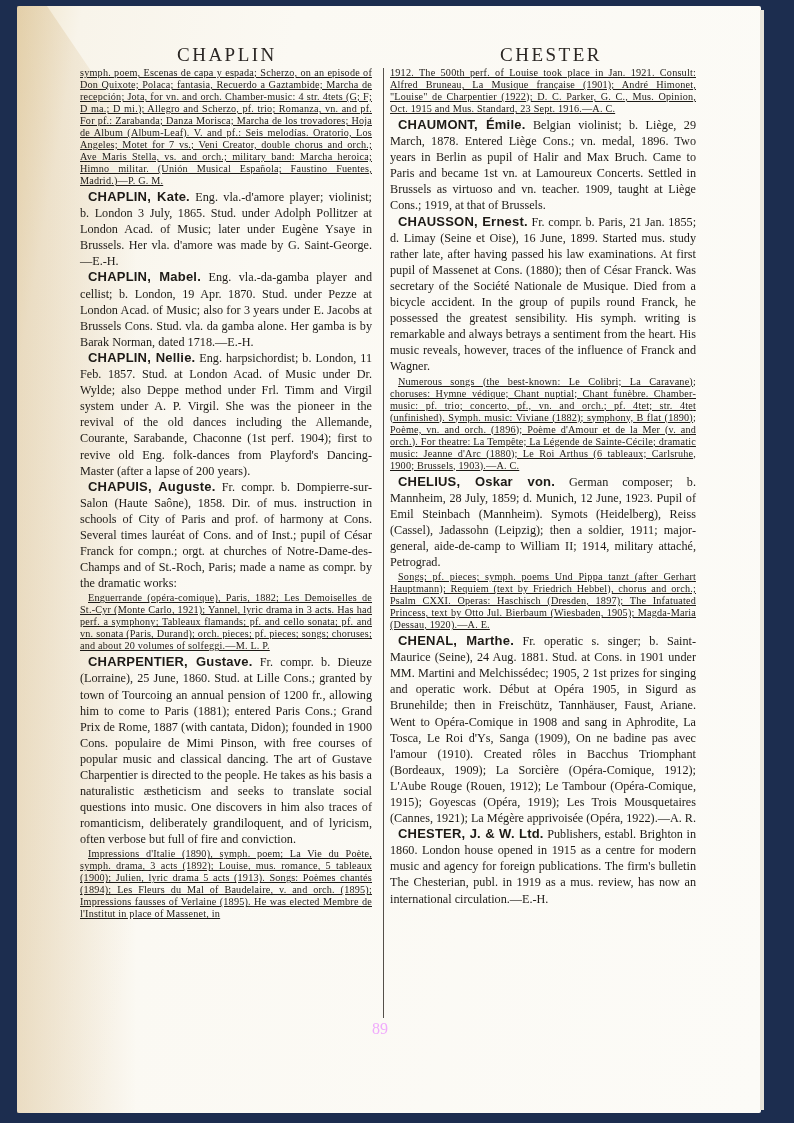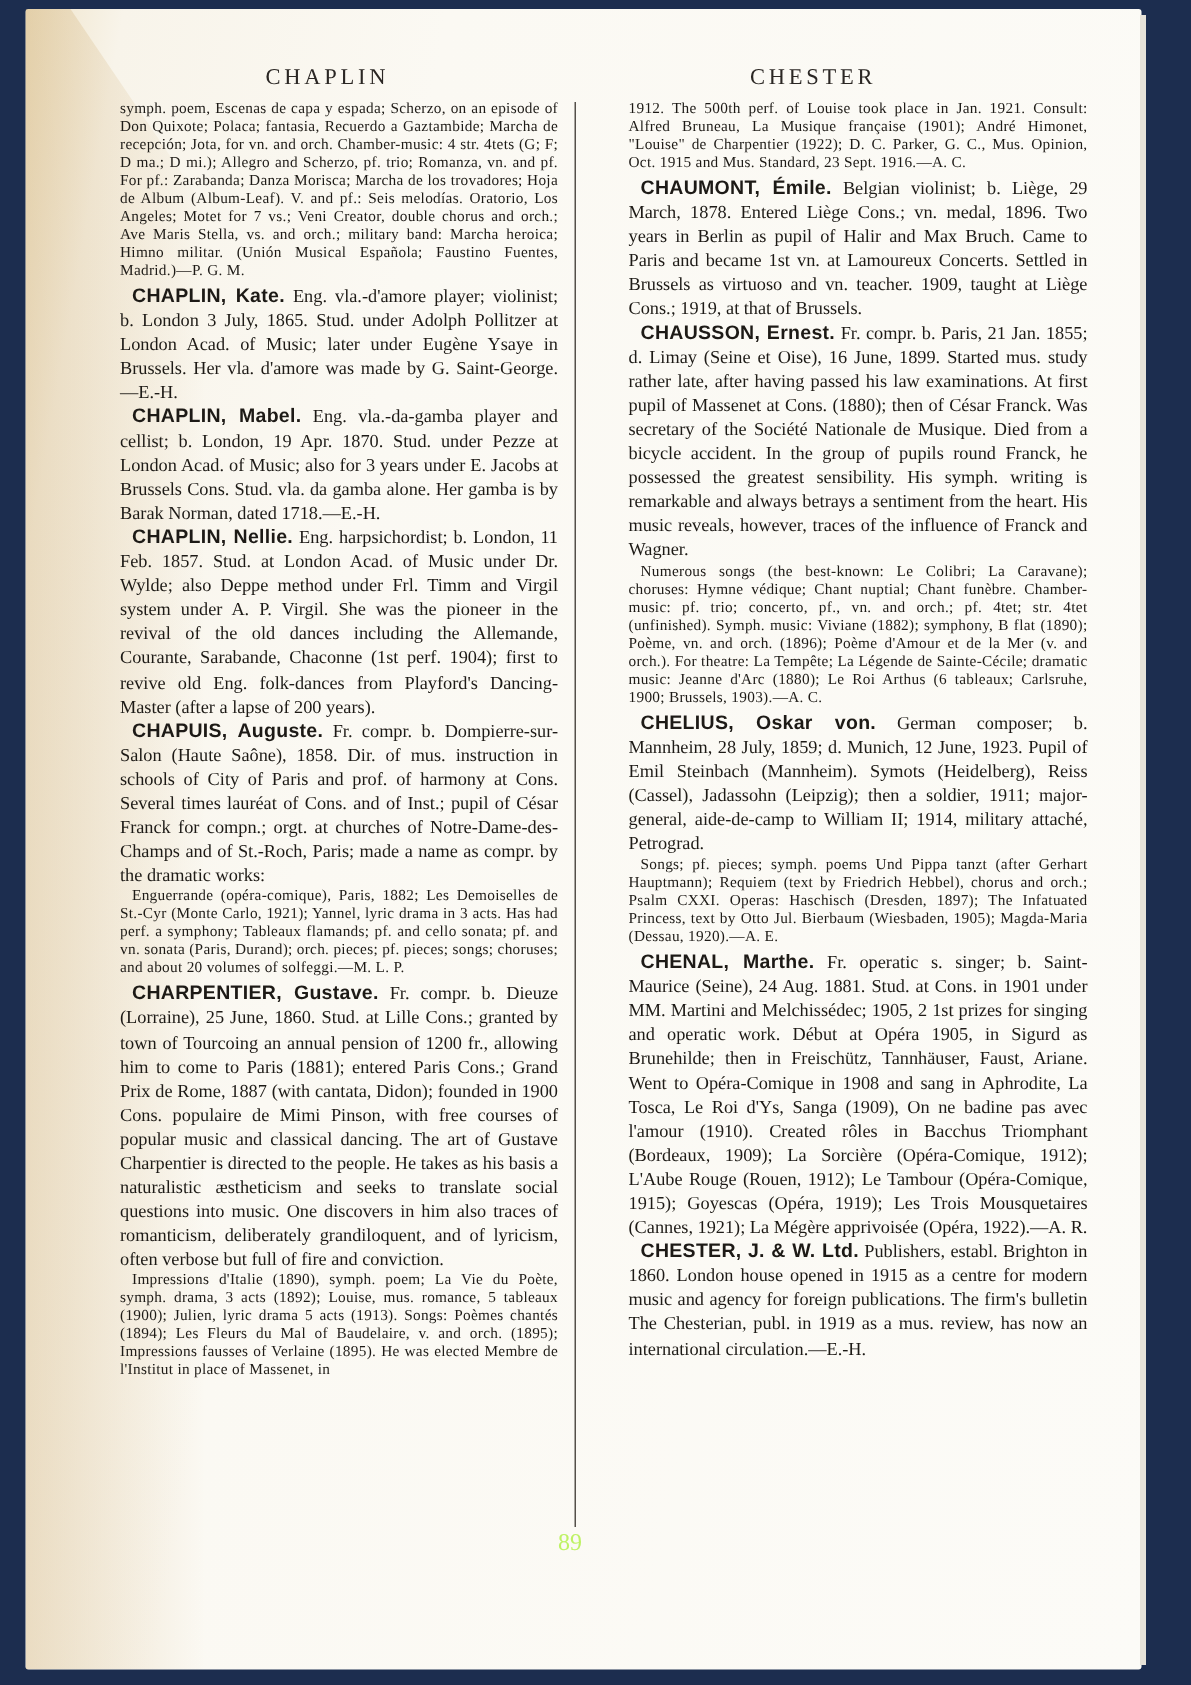--- a/index.html
+++ b/index.html
@@ -19,45 +19,46 @@
     position: absolute; left: 17px; top: 6px; width: 120px; height: 1107px;
     background: linear-gradient(90deg, rgba(205,170,110,0.35), rgba(240,225,195,0.0));
     clip-path: polygon(0 0, 25% 0, 100% 12%, 100% 100%, 0 100%);
     pointer-events: none;
   }
   .page-edge {
     position: absolute; right: 30px; top: 10px; width: 4px; height: 1100px;
     background: #e6e2d8;
   }
   .running-head {
-    position: absolute; top: 44px; font-size: 15px; letter-spacing: 2.5px;
+    position: absolute; top: 44px; font-size: 19px; letter-spacing: 2.5px;
     color: #2b2724;
   }
   .rh-left { left: 177px; }
   .rh-right { left: 500px; text-align: center; }
   .column {
     position: absolute; top: 66px; width: 292px;
     font-size: 12.2px; line-height: 16.1px; text-align: justify;
   }
   .col-left { left: 80px; }
-  .col-right { left: 390px; width: 306px; margin-left: 29px; }
+  .col-right { left: 390px; width: 306px; }
   .divider {
     position: absolute; left: 383px; top: 68px; width: 1px; height: 950px;
     background: #55504a;
   }
   .entry { margin: 0; }
   .entry p { margin: 0; text-indent: 8px; }
   .headword { font-weight: bold; font-family: Liberation Sans, sans-serif; font-size: 13px; letter-spacing: 0.2px; }
   .small {
     margin: 1px 0 2px 0; font-size: 10.2px; line-height: 12px; text-indent: 8px;
     letter-spacing: 0.2px;
+    text-decoration: underline;
   }
   .small.noindent { text-indent: 0; }
   .page-number {
-    position: absolute; left: 372px; top: 1020px; font-size: 16px; color: #bef264;
+    position: absolute; left: 372px; top: 1020px; font-size: 16px; color: #f0abfc;
   }
 </style>
 </head>
 <body>
 
 <div class="page"></div>
 <div class="fold"></div>
 <div class="page-edge"></div>
 
 <div class="running-head rh-left">CHAPLIN</div>

